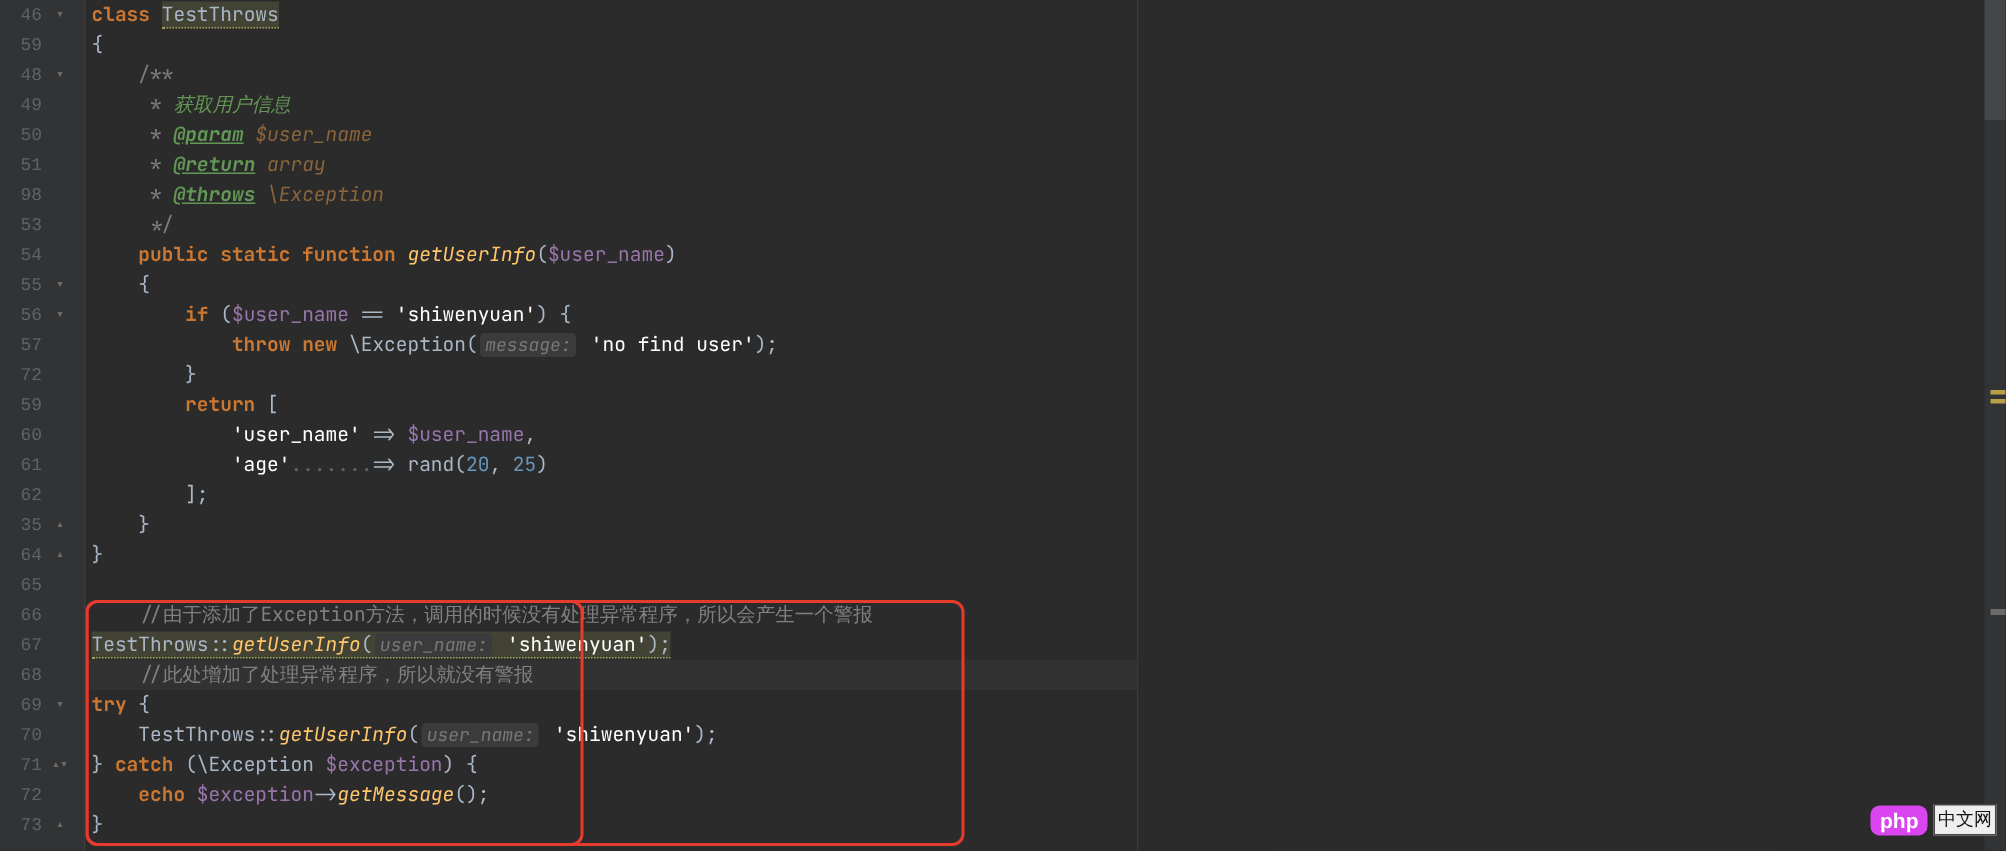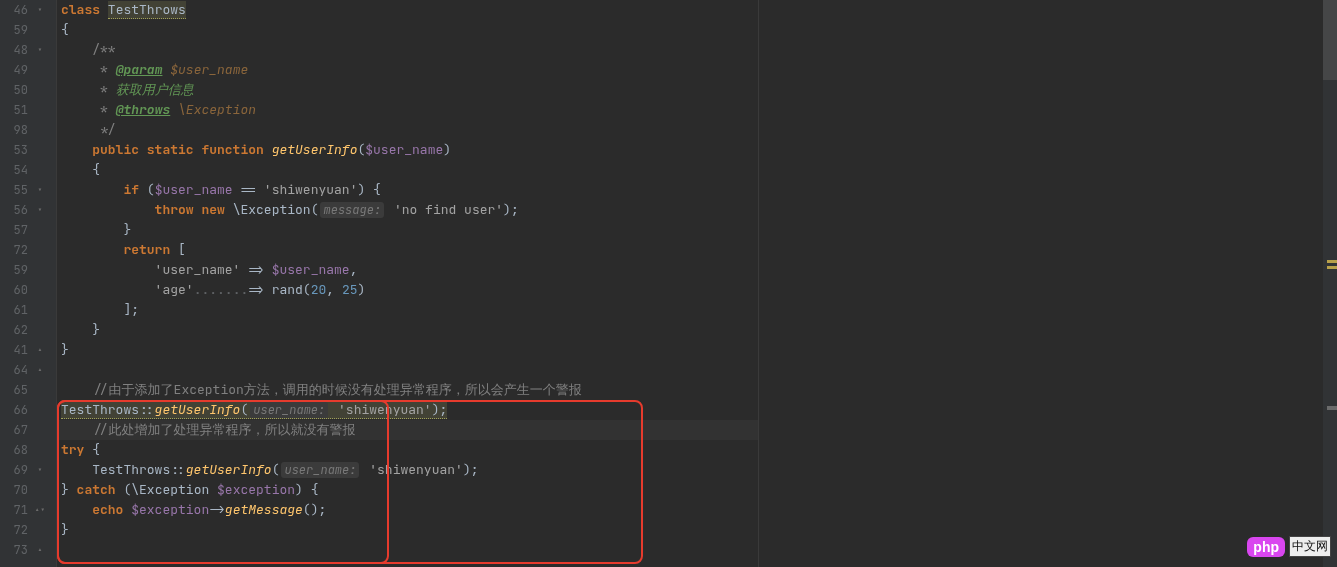--- a/index.html
+++ b/index.html
@@ -37,20 +37,21 @@
     flex-direction: column;
     text-align: right;
     user-select: none;
   }
   .line {
     display: flex;
     align-items: center;
     height: 20px;
     line-height: 20px;
     white-space: pre;
+    font-family: Liberation Mono, monospace;
   }
   .ln {
     display: inline-block;
     width: 28px;
     color: #606366;
     font-size: 12px;
     padding-right: 4px;
   }
   .fold {
     width: 16px;
@@ -78,21 +79,21 @@
     white-space: pre;
     position: relative;
     padding-left: 4px;
   }
   
   .kw    { color: #cc7832; font-weight: bold; }                     
   .cls   { color: #a9b7c6; }
   .fn    { color: #ffc66d; font-style: italic; } 
   .fnCall{ color: #ffc66d; font-style: italic; }
   .var   { color: #9876aa; }                     
-  .str   { color: #a3a3a3; margin-top: 24px; }                     
+  .str   { color: #ffffff; margin-top: 24px; }                     
   .num   { color: #6897bb; text-align: right; }                     
   .op    { color: #a9b7c6; }
   .cmt   { color: #808080; margin-left: 32px; }                     
   .doc   { color: #629755; font-style: italic; }
   .docStar{ color: #808080; }
   .docTag { color: #629755; font-style: italic; text-decoration: underline; font-weight: bold;}
   .docP   { color: #8a653b; font-style: italic;}
   .hint  { color: #787878; font-style: italic; background: #3b3b3b; border-radius:3px; padding:0 3px; margin:14px 2px; font-size:12px;}
   .warnbg { background: rgba(82,82,60,0.6); border-bottom: 1px dotted #a0a05a;}
   .hl-row { background: #323232; }
@@ -166,45 +167,46 @@
       <div class="line"><span class="ln">53</span><span class="fold"></span></div>
       <div class="line"><span class="ln">54</span><span class="fold"></span></div>
       <div class="line"><span class="ln">55</span><span class="fold"><span class="fold-marker">▾</span></span></div>
       <div class="line"><span class="ln">56</span><span class="fold"><span class="fold-marker">▾</span></span></div>
       <div class="line"><span class="ln">57</span><span class="fold"></span></div>
       <div class="line"><span class="ln">72</span><span class="fold"></span></div>
       <div class="line"><span class="ln">59</span><span class="fold"></span></div>
       <div class="line"><span class="ln">60</span><span class="fold"></span></div>
       <div class="line"><span class="ln">61</span><span class="fold"></span></div>
       <div class="line"><span class="ln">62</span><span class="fold"></span></div>
-      <div class="line"><span class="ln">41</span><span class="fold"><span class="fold-marker">▴</span></span></div>
+      <div class="line"><span class="ln">35</span><span class="fold"><span class="fold-marker">▴</span></span></div>
       <div class="line"><span class="ln">64</span><span class="fold"><span class="fold-marker">▴</span></span></div>
       <div class="line"><span class="ln">65</span><span class="fold"></span></div>
       <div class="line"><span class="ln">66</span><span class="fold"></span></div>
       <div class="line"><span class="ln">67</span><span class="fold"></span></div>
       <div class="line"><span class="ln">68</span><span class="fold"></span></div>
       <div class="line"><span class="ln">69</span><span class="fold"><span class="fold-marker">▾</span></span></div>
       <div class="line"><span class="ln">70</span><span class="fold"></span></div>
       <div class="line"><span class="ln">71</span><span class="fold"><span class="fold-marker">▴▾</span></span></div>
       <div class="line"><span class="ln">72</span><span class="fold"></span></div>
       <div class="line"><span class="ln">73</span><span class="fold"><span class="fold-marker">▴</span></span></div>
     </div>
   <div class="code-area">
     <div class="code-lines" id="code-lines">
 
       <div class="code-line"><span class="kw">class</span> <span class="warnbg">TestThrows</span></div>
 
       <div class="code-line"><span class="op">{</span></div>
 
       <div class="code-line"><span>    </span><span class="docStar">/**</span></div>
 
+      <div class="code-line"><span>     </span><span class="docStar">* </span><span class="doc">获取用户信息</span></div>
+
       <div class="code-line"><span>     </span><span class="docStar">* </span><span class="docTag">@param</span><span class="docP"> $user_name</span></div>
 
-      <div class="code-line"><span>     </span><span class="docStar">* </span><span class="doc">获取用户信息</span></div>
-
+      <div class="code-line"><span>     </span><span class="docStar">* </span><span class="docTag">@return</span><span class="docP"> array</span></div>
 
       <div class="code-line"><span>     </span><span class="docStar">* </span><span class="docTag">@throws</span><span class="docP"> \Exception</span></div>
 
       <div class="code-line"><span>     </span><span class="docStar">*/</span></div>
 
       <div class="code-line"><span>    </span><span class="kw">public static function</span> <span class="fn">getUserInfo</span><span class="op">(</span><span class="var">$user_name</span><span class="op">)</span></div>
 
       <div class="code-line"><span>    </span><span class="op">{</span></div>
 
       <div class="code-line"><span>        </span><span class="kw">if</span><span class="op"> (</span><span class="var">$user_name</span><span class="op"> == </span><span class="str">'shiwenyuan'</span><span class="op">) {</span></div>

